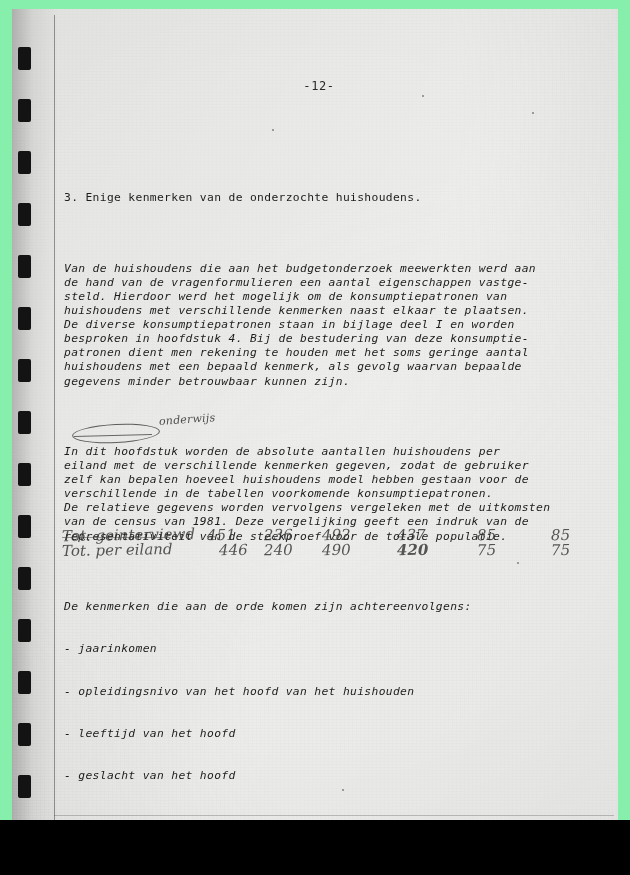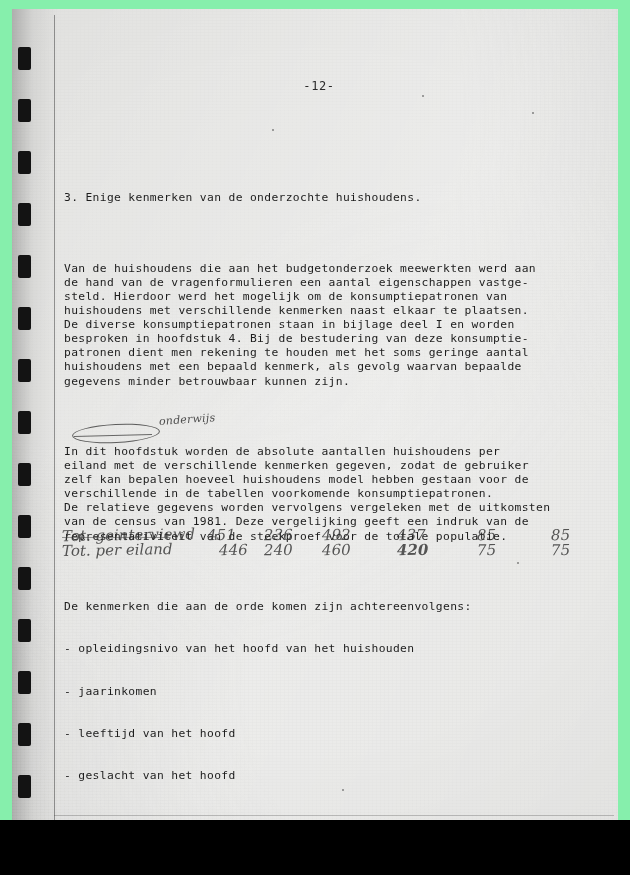--- a/index.html
+++ b/index.html
@@ -130,20 +130,21 @@
     font-size: 11.3px;
     line-height: 14.1px;
     letter-spacing: .35px;
     color: #1d1d1d;
     white-space: pre;
   }
 
   .para {
     margin: 0 0 14.1px 0;
     white-space: pre;
+    font-style: italic;
   }
   .para.tight { margin-bottom: 0; }
 
   .heading {
     margin: 0 0 14.1px 0;
     white-space: pre;
   }
 
   
   .hand {
@@ -273,22 +274,22 @@
 
         <div class="para">In dit hoofdstuk worden de absolute aantallen huishoudens per
 eiland met de verschillende kenmerken gegeven, zodat de gebruiker
 zelf kan bepalen hoeveel huishoudens model hebben gestaan voor de
 verschillende in de tabellen voorkomende konsumptiepatronen.
 De relatieve gegevens worden vervolgens vergeleken met de uitkomsten
 van de census van 1981. Deze vergelijking geeft een indruk van de
 representativiteit van de steekproef voor de totale populatie.</div>
 
         <div class="para tight">De kenmerken die aan de orde komen zijn achtereenvolgens:</div>
+        <div class="para tight">- jaarinkomen</div>
         <div class="para tight">- opleidingsnivo van het hoofd van het huishouden</div>
-        <div class="para tight">- jaarinkomen</div>
         <div class="para tight">- leeftijd van het hoofd</div>
         <div class="para tight">- geslacht van het hoofd</div>
 
         
 
         
 
         
 
         
@@ -307,21 +308,21 @@
         <span class="hcell" style="left:333px;">437</span>
         <span class="hcell" style="left:413px;">85</span>
         <span class="hcell" style="left:487px;">85</span>
         <span class="hand-underline" style="left:-2px;top:11px;width:108px;"></span>
       </div>
 
       <div class="hand-row" id="hand-row-2" style="top: 532px;">
         <span class="hcell" style="left:-2px;">Tot. per eiland</span>
         <span class="hcell" style="left:143px;margin-left:12px;">446</span>
         <span class="hcell" style="left:200px;">240</span>
-        <span class="hcell" style="left:258px;">460</span>
+        <span class="hcell" style="left:258px;">490</span>
         <span class="hcell" style="left:333px;font-weight:bold;">420</span>
         <span class="hcell" style="left:413px;">75</span>
         <span class="hcell" style="left:487px;">75</span>
       </div>
 
     </div>
   </div>
 </div>
 
 </body></html>

